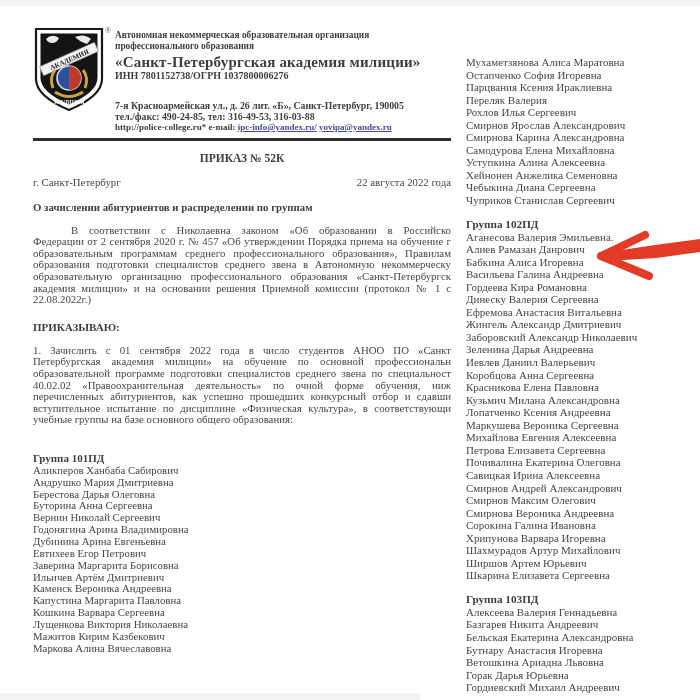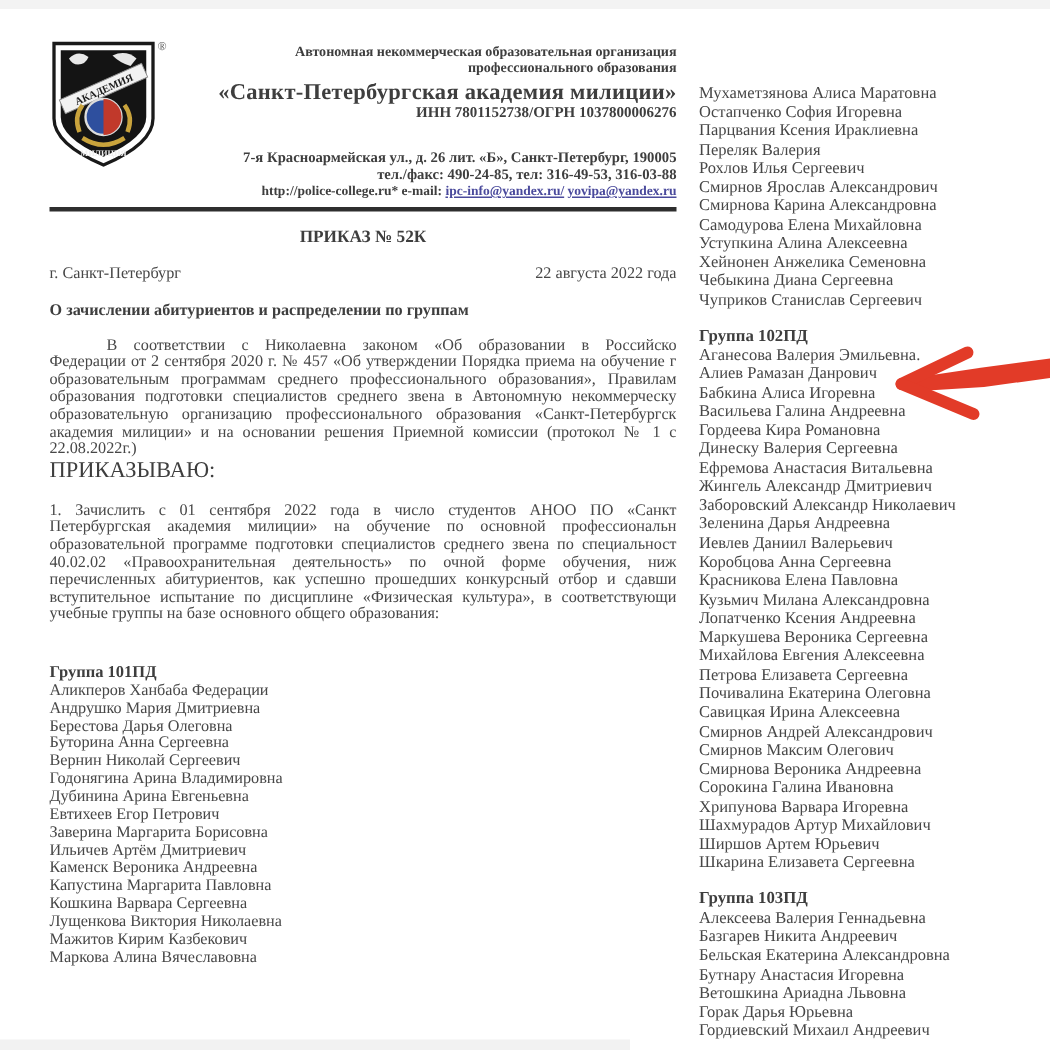--- a/index.html
+++ b/index.html
@@ -11,42 +11,42 @@
   }
   .strip-top { position:absolute; left:0; top:0; width:700px; height:6px; background:#f3f3f3; }
   .strip-bottom { position:absolute; left:0; top:693px; width:420px; height:7px; background:#f2f2f2; }
 
   .doc { position:absolute; left:33px; top:26px; width:418px; }
 
   .header-row { display:flex; align-items:flex-start; }
   .emblem-wrap { position:relative; flex:0 0 82px; width:82px; height:90px; }
   .reg-mark { position:absolute; left:72px; top:0; font-size:8px; color:#555; }
 
-  .header-text { flex:1; text-align:right; font-weight:bold; color:#3e3e3e; padding-top:4px; }
+  .header-text { flex:1; text-align:left; font-weight:bold; color:#3e3e3e; padding-top:4px; }
   .ht-org  { font-size:9.4px; line-height:10.8px; }
   .ht-name { font-size:15px; line-height:16px; margin-top:2px; letter-spacing:0.2px; white-space:nowrap; }
   .ht-inn  { font-size:10px; line-height:11.5px; }
   .ht-addr { font-size:9.8px; line-height:11px; margin-top:19px; white-space:nowrap; }
   .ht-tel  { font-size:9.8px; line-height:11px; }
   .ht-web  { font-size:9px;  line-height:11px; }
   .email   { color:#4a4a9c; text-decoration:underline; }
 
   .rule { height:2.5px; background:#2e2e2e; margin-top:5px; }
 
   .order-title { text-align:center; font-weight:bold; font-size:11.5px; color:#3e3e3e; margin-top:11px; }
   .city-date { display:flex; justify-content:space-between; font-size:10.8px; margin-top:12px; }
   .subject { font-weight:bold; font-size:10.8px; color:#3e3e3e; margin-top:13px; }
 
   .para { margin-top:12px; font-size:10.8px; }
   .para .line { line-height:11.6px; white-space:nowrap; text-align:justify; text-align-last:justify; overflow:hidden; }
   .preamble .line:first-child { text-indent:38px; }
   .preamble .line:last-child  { text-align-last:left; }
   .orderp   .line:last-child  { text-align-last:left; }
 
-  .resolve { font-weight:normal; font-size:15px; color:#3e3e3e; }
+  .resolve { font-weight:bold; font-size:11px; color:#3e3e3e; margin-top:15px; }
 
   .groups-left { margin-top:26px; font-size:10.8px; }
   .group-title { font-weight:bold; font-size:11px; color:#3e3e3e; line-height:13px; }
   .groups-left .name-row { line-height:11.85px; white-space:nowrap; }
 
   .right-col { position:absolute; left:466px; top:56px; width:236px; font-size:11px; }
   .right-col .name-row { line-height:12.55px; white-space:nowrap; }
   .right-col .group-title { margin-top:11px; line-height:13px; font-size:11.2px; }
 
   .arrow-overlay { position:absolute; left:0; top:0; width:700px; height:700px; pointer-events:none; z-index:5; }
@@ -120,21 +120,21 @@
       <div class="line">образовательной программе подготовки специалистов среднего звена по специальност</div>
       <div class="line">40.02.02 «Правоохранительная деятельность» по очной форме обучения, ниж</div>
       <div class="line">перечисленных абитуриентов, как успешно прошедших конкурсный отбор и сдавши</div>
       <div class="line">вступительное испытание по дисциплине «Физическая культура», в соответствующи</div>
       <div class="line">учебные группы на базе основного общего образования:</div>
     </div>
 
   <div class="groups-left">
     <div class="group-title">Группа 101ПД</div>
     <div>
-        <div class="name-row">Аликперов Ханбаба Федерации</div>
+        <div class="name-row">Аликперов Ханбаба Сабирович</div>
         <div class="name-row">Андрушко Мария Дмитриевна</div>
         <div class="name-row">Берестова Дарья Олеговна</div>
         <div class="name-row">Буторина Анна Сергеевна</div>
         <div class="name-row">Вернин Николай Сергеевич</div>
         <div class="name-row">Годонягина Арина Владимировна</div>
         <div class="name-row">Дубинина Арина Евгеньевна</div>
         <div class="name-row">Евтихеев Егор Петрович</div>
         <div class="name-row">Заверина Маргарита Борисовна</div>
         <div class="name-row">Ильичев Артём Дмитриевич</div>
         <div class="name-row">Каменск Вероника Андреевна</div>

